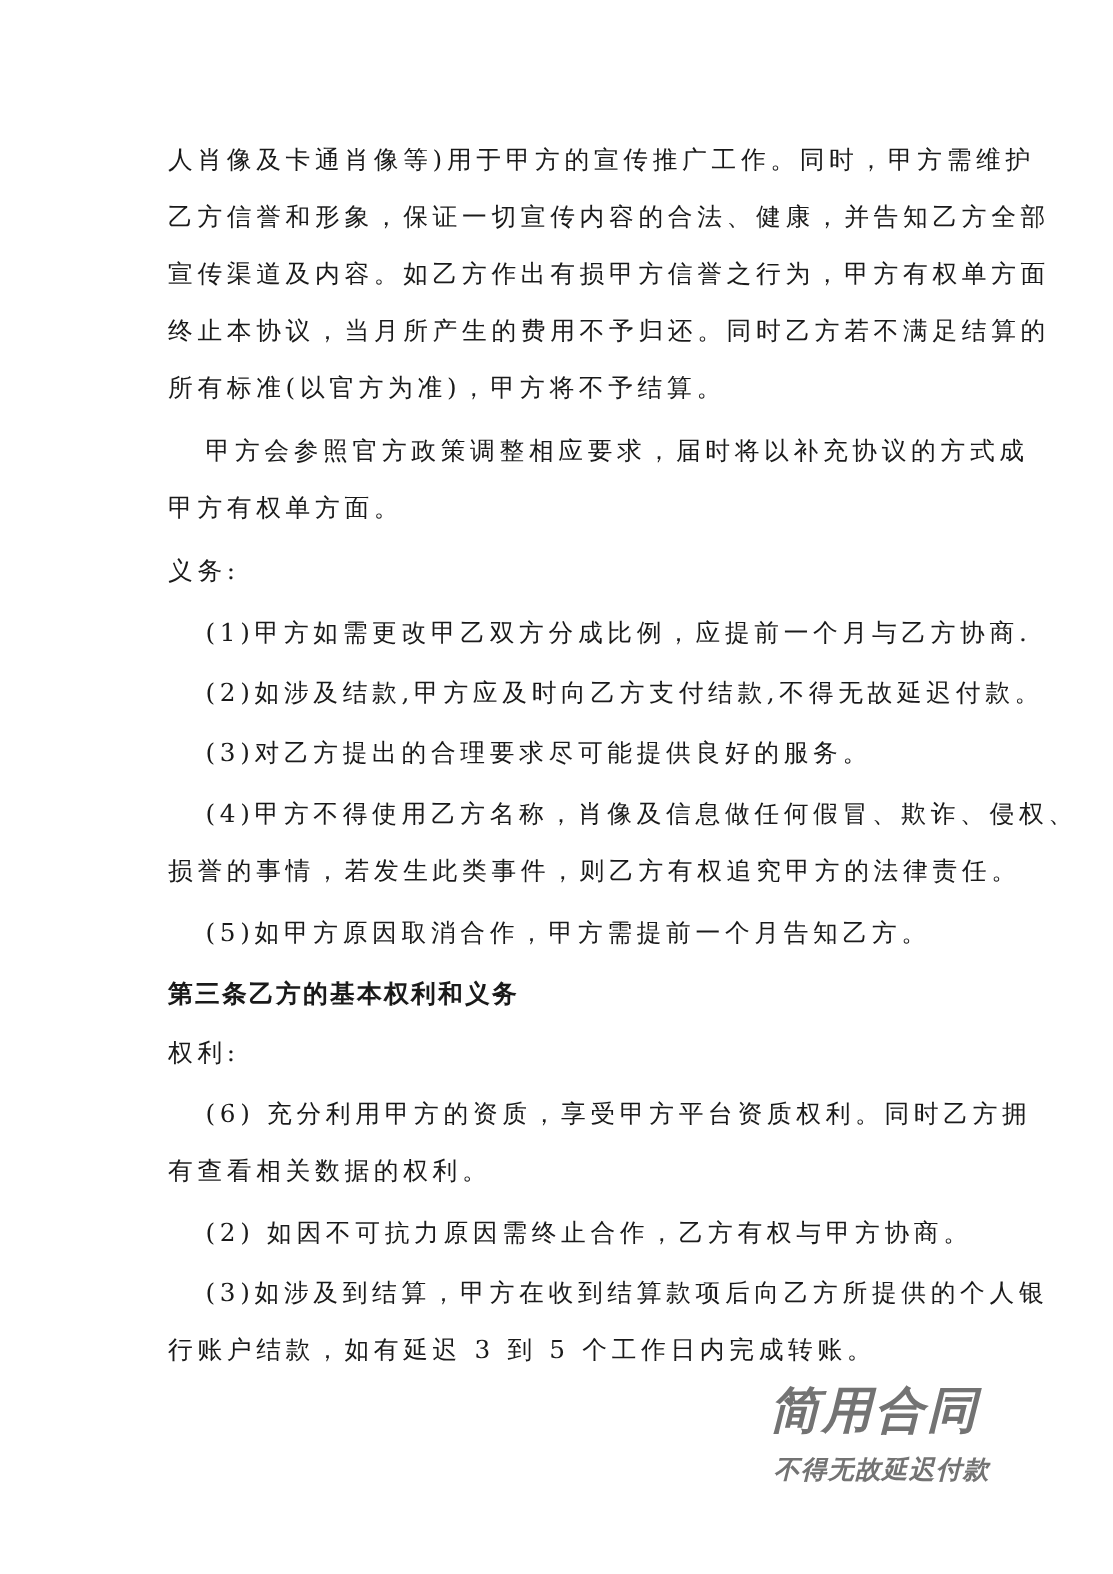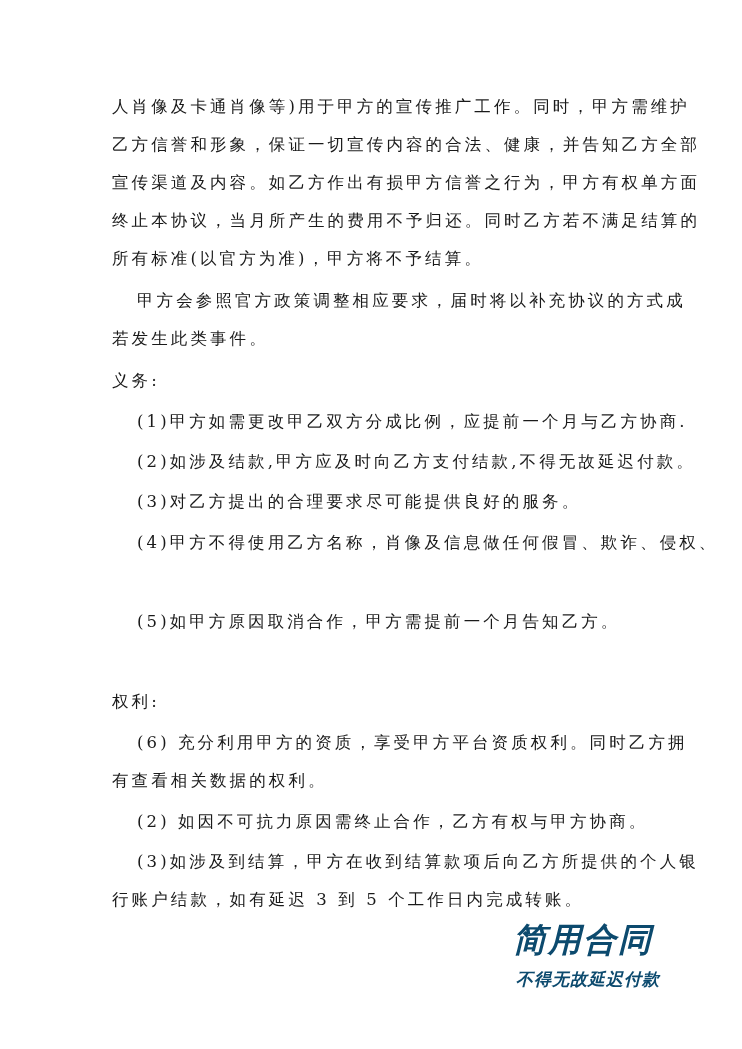--- a/index.html
+++ b/index.html
@@ -10,43 +10,45 @@
     }
     .page { position: absolute; left: 0; top: 0; width: 742px; height: 825px; }
     .line {
       position: absolute; left: 112px; width: 520px;
       font-size: 16.5px; line-height: 22px; white-space: nowrap;
       letter-spacing: 3.1px;
     }
     .indent { left: 137px; }
     .heading { font-weight: bold; letter-spacing: 1.5px; }
     .wm {
-      position: absolute; color: #0c4a6e; font-family: "DejaVu Sans", sans-serif;
+      position: absolute; color: #737373; font-family: "DejaVu Sans", sans-serif;
       font-weight: bold; font-style: italic; white-space: nowrap;
     }
     .wm-main { left: 513px; top: 918px; font-size: 33px; letter-spacing: 2px; }
     .wm-sub { left: 516px; top: 968px; font-size: 17px; letter-spacing: 1px; }
   </style>
 </head>
 <body>
 
 <div class="page">
   <div class="line" style="top:96px">人肖像及卡通肖像等)用于甲方的宣传推广工作。同时，甲方需维护</div>
   <div class="line" style="top:134px">乙方信誉和形象，保证一切宣传内容的合法、健康，并告知乙方全部</div>
   <div class="line" style="top:172px">宣传渠道及内容。如乙方作出有损甲方信誉之行为，甲方有权单方面</div>
   <div class="line" style="top:210px">终止本协议，当月所产生的费用不予归还。同时乙方若不满足结算的</div>
   <div class="line" style="top:248px">所有标准(以官方为准)，甲方将不予结算。</div>
   <div class="line indent" style="top:290px">甲方会参照官方政策调整相应要求，届时将以补充协议的方式成</div>
-  <div class="line" style="top:328px">若发生此类事件。</div>
+  <div class="line" style="top:328px">甲方有权单方面。</div>
   <div class="line" style="top:370px">义务:</div>
   <div class="line indent" style="top:411px">(1)甲方如需更改甲乙双方分成比例，应提前一个月与乙方协商.</div>
   <div class="line indent" style="top:451px">(2)如涉及结款,甲方应及时向乙方支付结款,不得无故延迟付款。</div>
   <div class="line indent" style="top:491px">(3)对乙方提出的合理要求尽可能提供良好的服务。</div>
   <div class="line indent" style="top:532px">(4)甲方不得使用乙方名称，肖像及信息做任何假冒、欺诈、侵权、</div>
+  <div class="line" style="top:570px">损誉的事情，若发生此类事件，则乙方有权追究甲方的法律责任。</div>
   <div class="line indent" style="top:611px">(5)如甲方原因取消合作，甲方需提前一个月告知乙方。</div>
+  <div class="line heading" style="top:652px">第三条乙方的基本权利和义务</div>
   <div class="line" style="top:691px">权利:</div>
   <div class="line indent" style="top:732px">(6) 充分利用甲方的资质，享受甲方平台资质权利。同时乙方拥</div>
   <div class="line" style="top:770px">有查看相关数据的权利。</div>
   <div class="line indent" style="top:811px">(2) 如因不可抗力原因需终止合作，乙方有权与甲方协商。</div>
   <div class="line indent" style="top:851px">(3)如涉及到结算，甲方在收到结算款项后向乙方所提供的个人银</div>
   <div class="line" style="top:889px">行账户结款，如有延迟 3 到 5 个工作日内完成转账。</div>
 
   <div class="wm wm-main">简用合同</div>
   <div class="wm wm-sub">不得无故延迟付款</div>
 </div>

